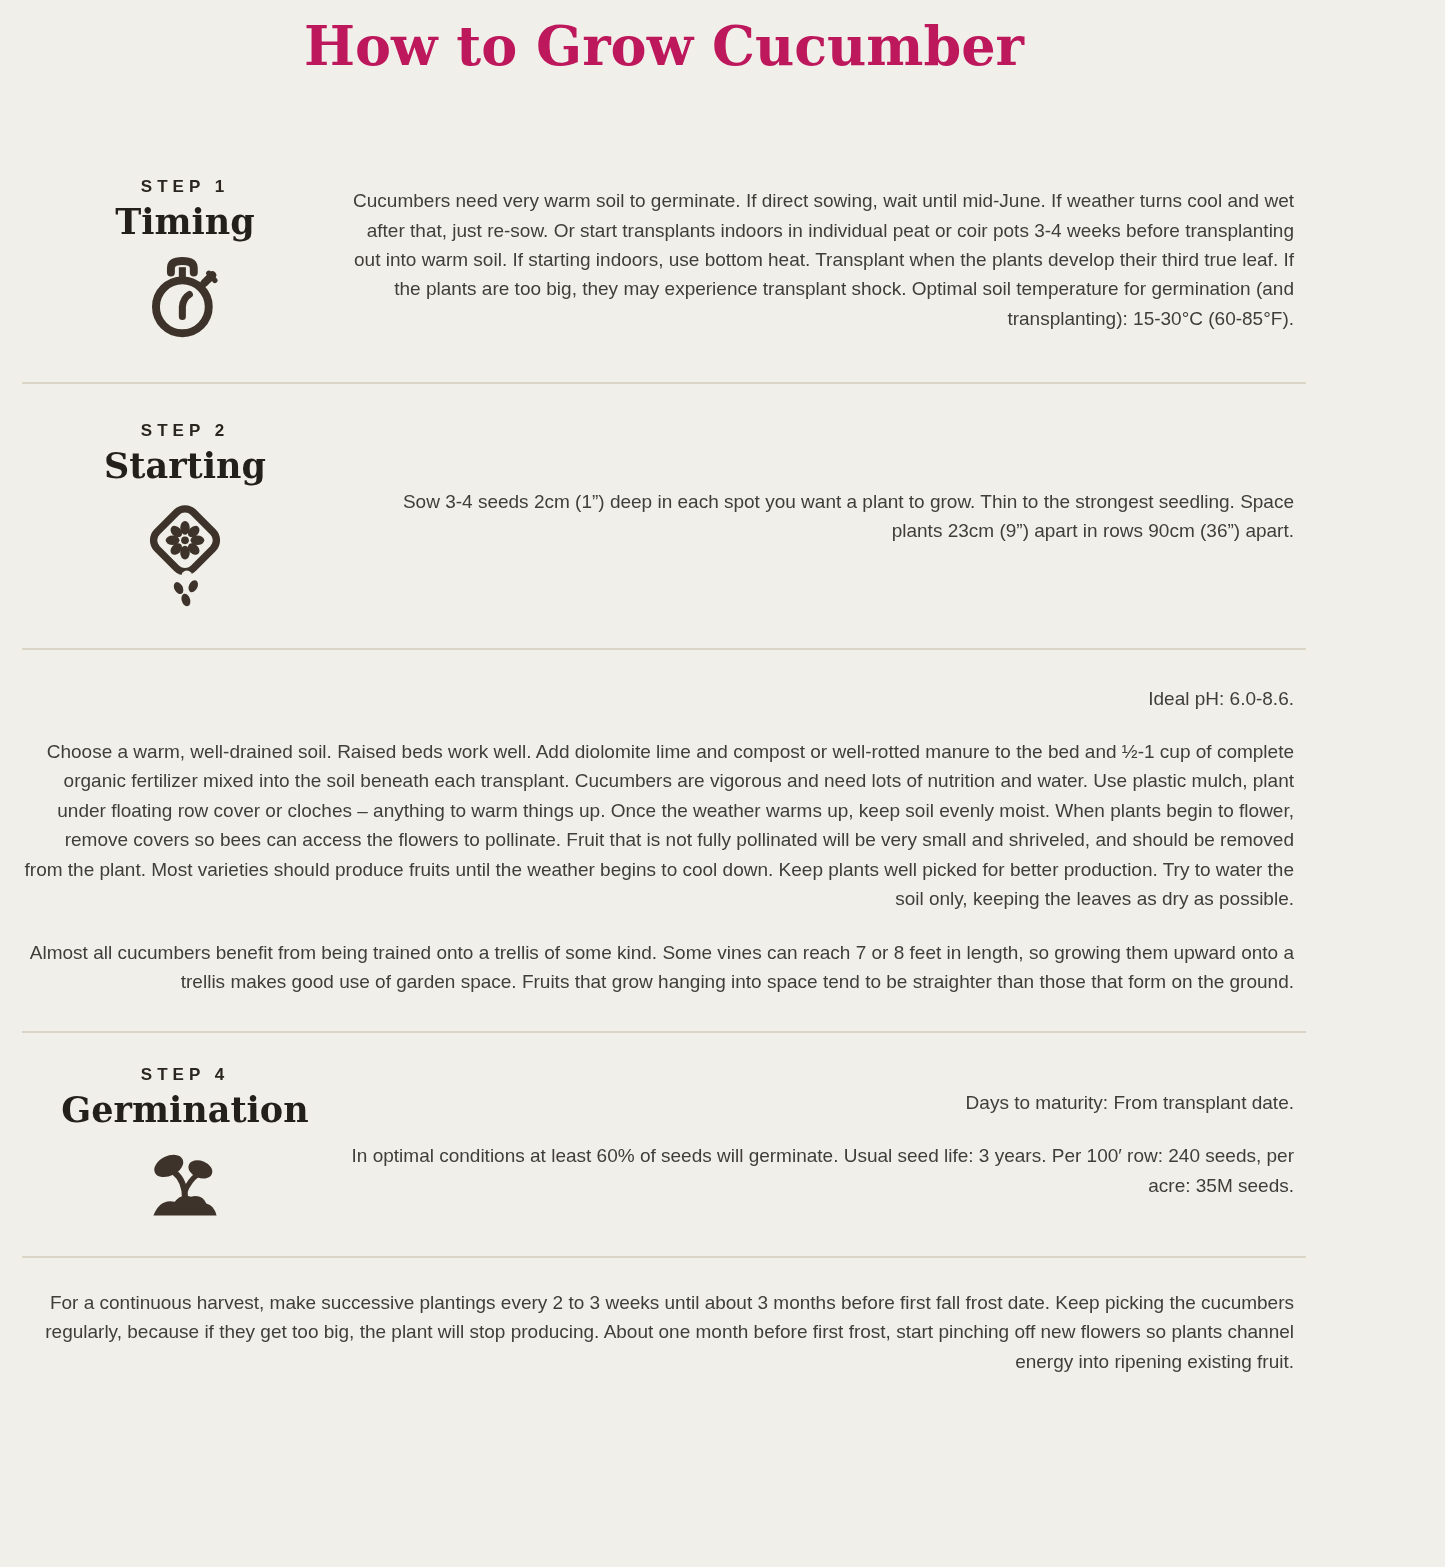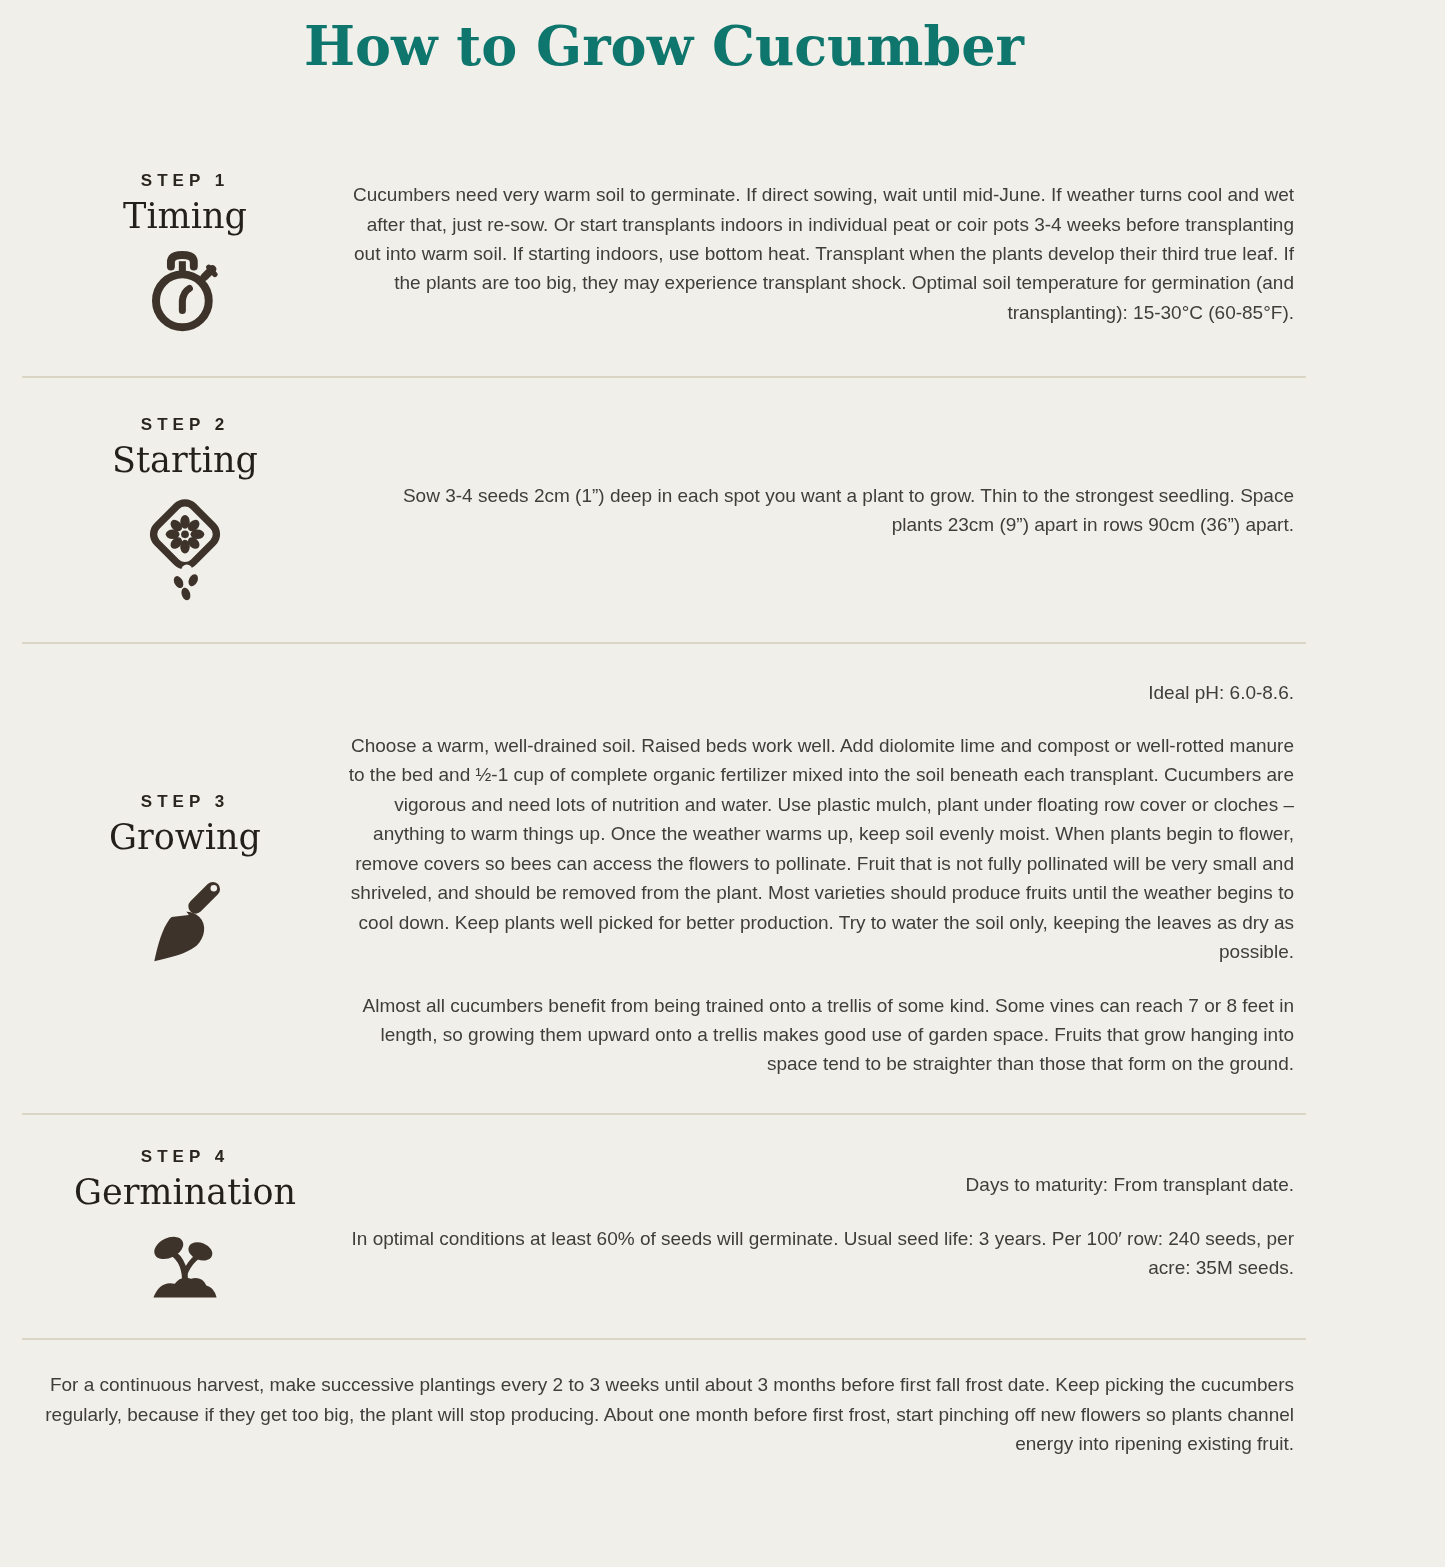--- a/index.html
+++ b/index.html
@@ -17,22 +17,22 @@
   .container {
     width: 1284px;
     margin-left: 22px;
   }
   .page-title {
     text-align: center;
     font-family: "DejaVu Serif", serif;
     font-weight: 700;
     font-size: 54px;
     line-height: 1.28;
-    color: #0f766e;
-    margin: 12px 0 0 0;
+    color: #be185d;
+    margin: 12px 0 6px 0;
   }
   .step-section {
     display: flex;
     align-items: center;
   }
   .step-section + .step-section {
     border-top: 2px solid #dbd5c6;
   }
   .sec-1 { padding: 90px 0 40px 0; }
   .sec-2 { padding: 37px 0; }
@@ -48,21 +48,21 @@
     text-align: center;
   }
   .step-label {
     font-size: 17px;
     font-weight: 700;
     letter-spacing: 5px;
     color: #2b2520;
   }
   .step-title {
     font-family: "DejaVu Serif", serif;
-    font-weight: 400;
+    font-weight: 700;
     font-size: 35px;
     line-height: 1.15;
     color: #231f1a;
     margin: 5px 0 12px 0;
   }
   .step-icon svg { display: block; }
   .step-body {
     flex: 1;
     padding-right: 12px;
   }
@@ -131,32 +131,20 @@
           <ellipse class="icf" cx="51" cy="110" rx="4.6" ry="7" transform="rotate(-18 51 110)"></ellipse>
         </svg>
       </div>
     </div>
     <div class="step-body">
       <p>Sow 3-4 seeds 2cm (1”) deep in each spot you want a plant to grow. Thin to the strongest seedling. Space plants 23cm (9”) apart in rows 90cm (36”) apart.</p>
     </div>
   </div>
 
   <div class="step-section sec-3">
-    <div class="step-header">
-      <div class="step-label">STEP 3</div>
-      <div class="step-title">Growing</div>
-      <div class="step-icon">
-        <svg width="96" height="96" viewBox="0 0 100 100">
-          <line class="ic" x1="61" y1="39" x2="79" y2="21" stroke-width="15" stroke-linecap="round"></line>
-          <circle class="bg" cx="80" cy="20" r="3.4"></circle>
-          <path class="icf" d="M18 96 C 22 78 26 63 34 52 C 43 43 57 42 65 50 C 73 58 71 71 62 80 C 50 89 36 92 18 96 Z"></path>
-          <path class="bg" d="M46 37 L54 48 L36 50 Z"></path>
-        </svg>
-      </div>
-    </div>
     <div class="step-body">
       <p>Ideal pH: 6.0-8.6.</p>
       <p>Choose a warm, well-drained soil. Raised beds work well. Add diolomite lime and compost or well-rotted manure to the bed and ½-1 cup of complete organic fertilizer mixed into the soil beneath each transplant. Cucumbers are vigorous and need lots of nutrition and water. Use plastic mulch, plant under floating row cover or cloches – anything to warm things up. Once the weather warms up, keep soil evenly moist. When plants begin to flower, remove covers so bees can access the flowers to pollinate. Fruit that is not fully pollinated will be very small and shriveled, and should be removed from the plant. Most varieties should produce fruits until the weather begins to cool down. Keep plants well picked for better production. Try to water the soil only, keeping the leaves as dry as possible.</p>
       <p>Almost all cucumbers benefit from being trained onto a trellis of some kind. Some vines can reach 7 or 8 feet in length, so growing them upward onto a trellis makes good use of garden space. Fruits that grow hanging into space tend to be straighter than those that form on the ground.</p>
     </div>
   </div>
 
   <div class="step-section sec-4">
     <div class="step-header">
       <div class="step-label">STEP 4</div>

